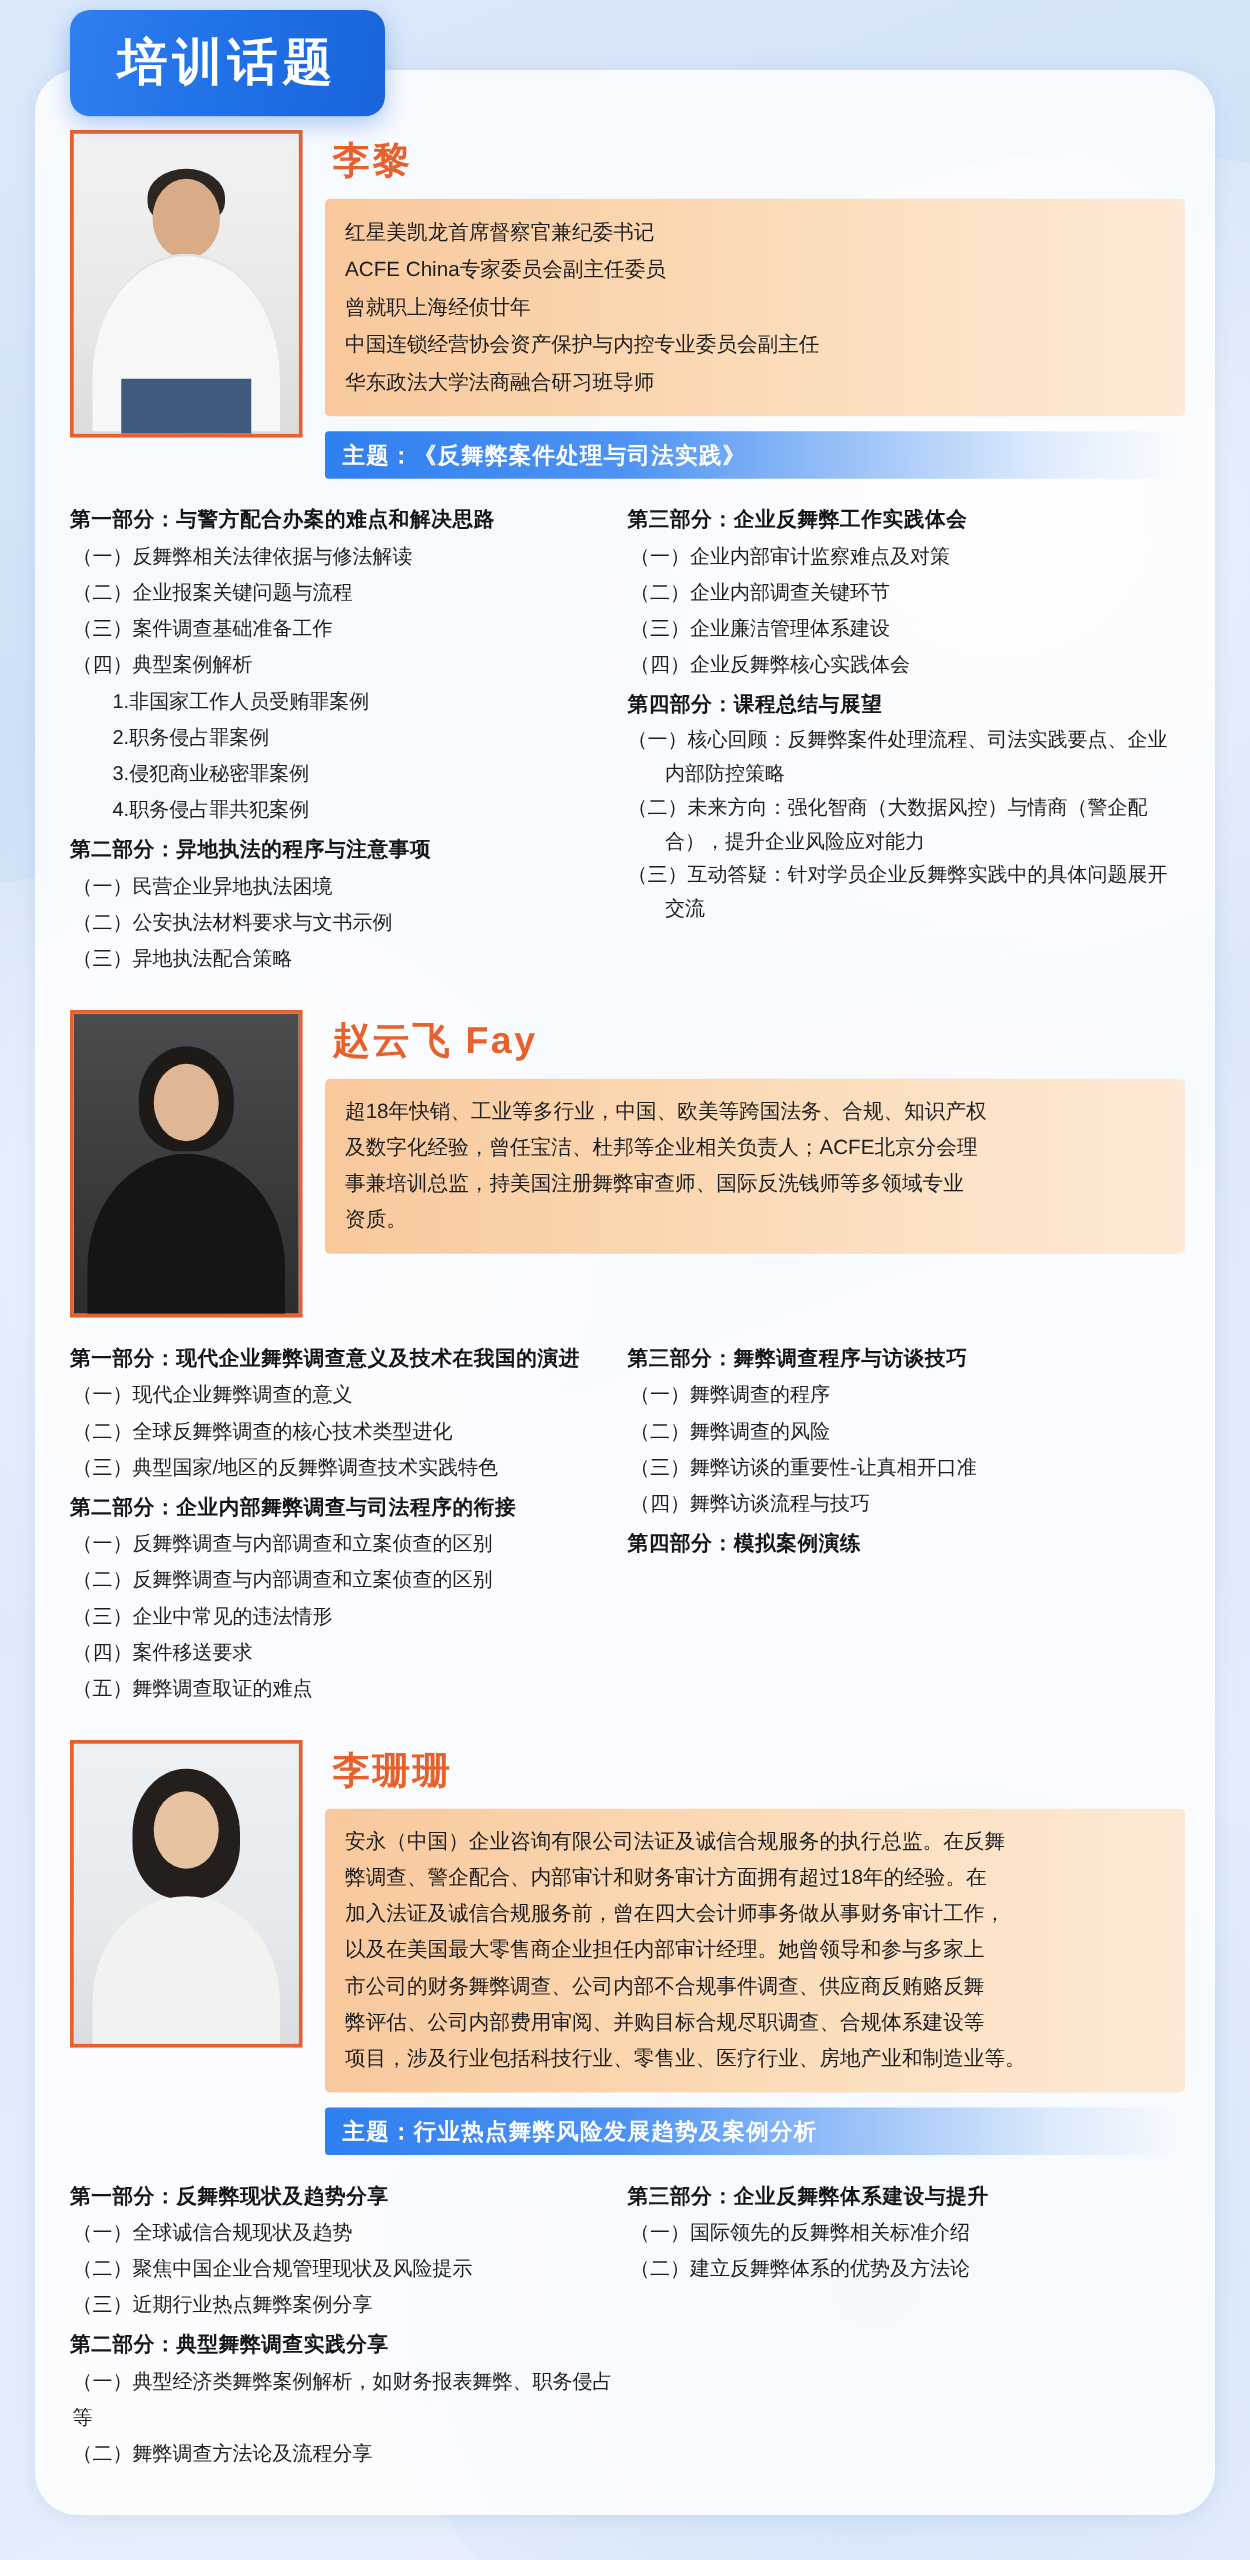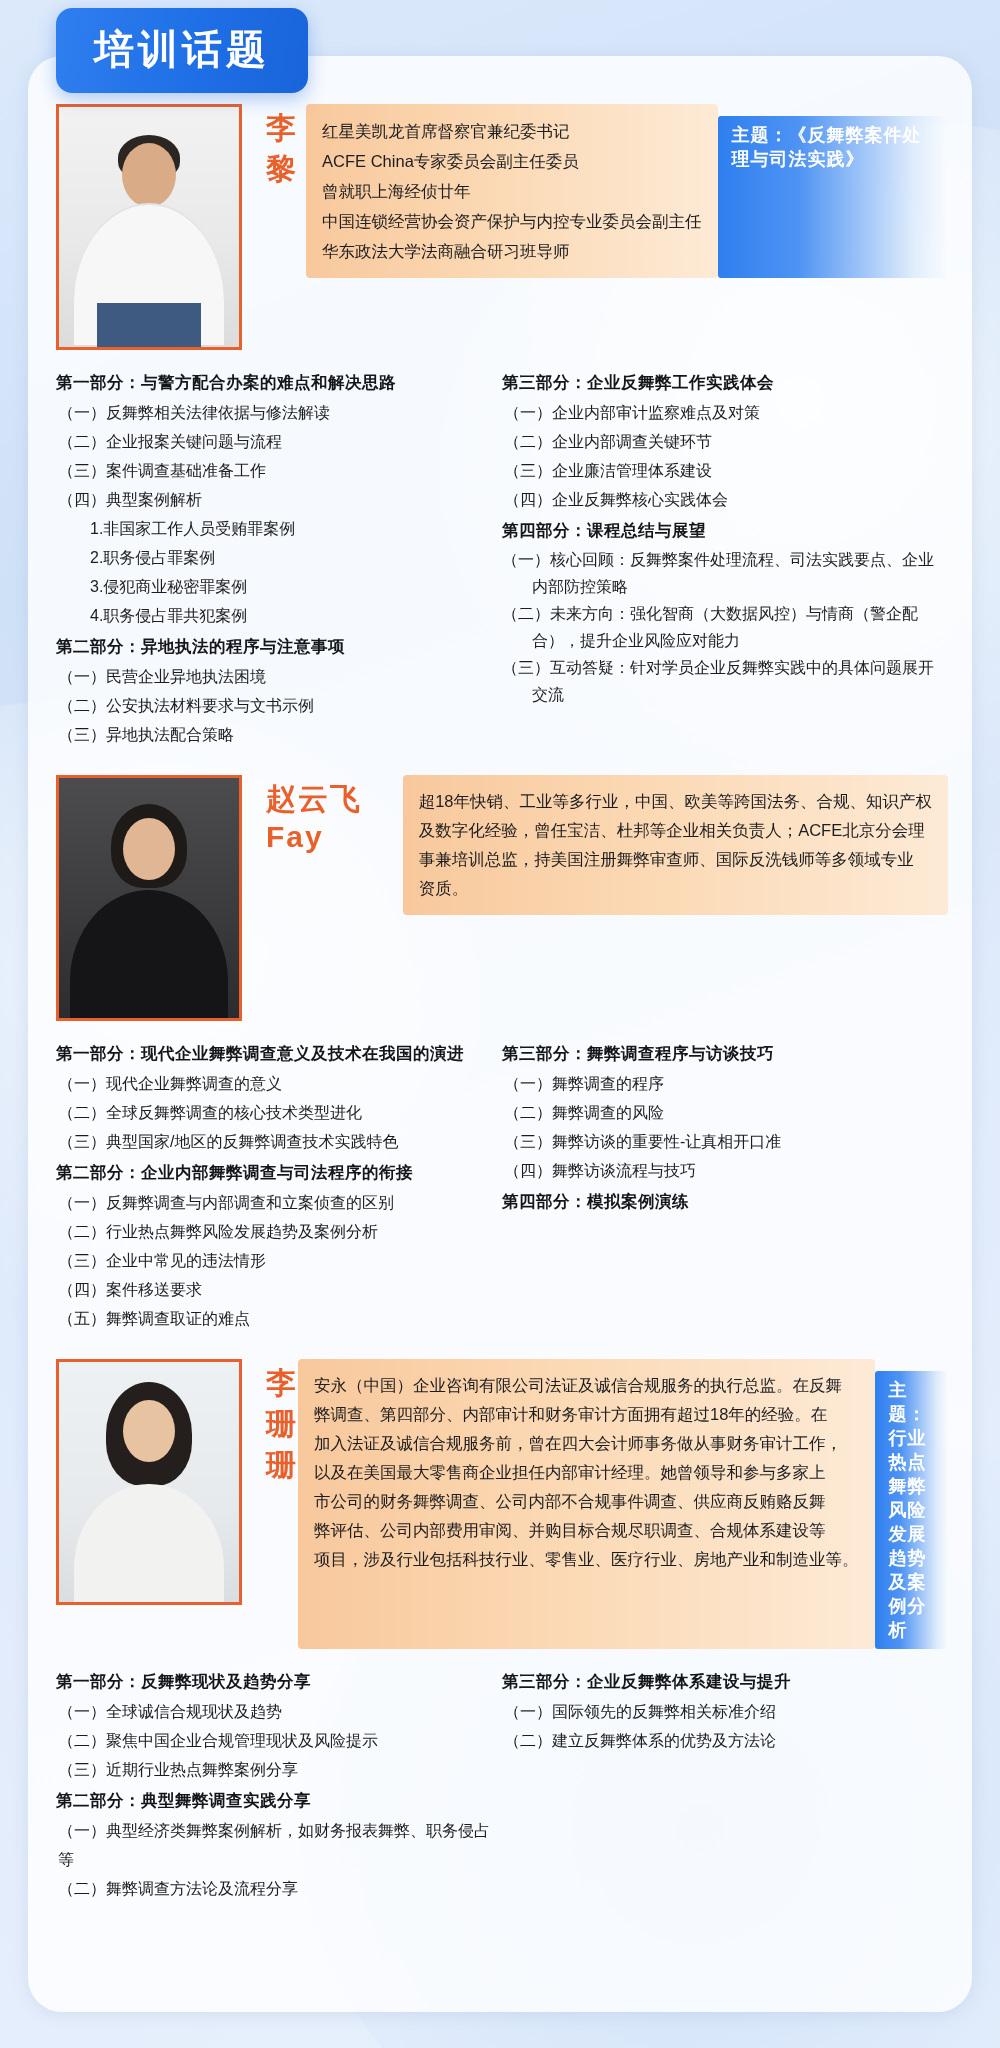--- a/index.html
+++ b/index.html
@@ -113,21 +113,21 @@
     position: absolute;
     left: 50%;
     transform: translateX(-50%);
     border-radius: 50% 50% 42% 42%;
   }
 
   .speaker-right {
     flex: 1;
     padding-left: 18px;
     display: flex;
-    flex-direction: row;
+    flex-direction: column;
   }
   .speaker-name {
     color: #e8612c;
     font-size: 30px;
     font-weight: bold;
     letter-spacing: 2px;
     margin: 4px 0 10px 6px;
   }
   .bio-box {
     background: linear-gradient(90deg, #f8c89c 0%, #fbd9b4 45%, #fdead6 100%);
@@ -267,21 +267,21 @@
       </div>
     </div>
     <div class="outline">
       <div class="col">
         <div class="h-part">第一部分：现代企业舞弊调查意义及技术在我国的演进</div>
         <div class="li">（一）现代企业舞弊调查的意义</div>
         <div class="li">（二）全球反舞弊调查的核心技术类型进化</div>
         <div class="li">（三）典型国家/地区的反舞弊调查技术实践特色</div>
         <div class="h-part">第二部分：企业内部舞弊调查与司法程序的衔接</div>
         <div class="li">（一）反舞弊调查与内部调查和立案侦查的区别</div>
-        <div class="li">（二）行业热点舞弊风险发展趋势及案例分析</div>
+        <div class="li">（二）反舞弊调查与内部调查和立案侦查的区别</div>
         <div class="li">（三）企业中常见的违法情形</div>
         <div class="li">（四）案件移送要求</div>
         <div class="li">（五）舞弊调查取证的难点</div>
       </div>
       <div class="col">
         <div class="h-part">第三部分：舞弊调查程序与访谈技巧</div>
         <div class="li">（一）舞弊调查的程序</div>
         <div class="li">（二）舞弊调查的风险</div>
         <div class="li">（三）舞弊访谈的重要性-让真相开口准</div>
         <div class="li">（四）舞弊访谈流程与技巧</div>
@@ -296,21 +296,21 @@
         <div class="photo-inner ph-c">
           <div class="hair" style="width:86px;height:104px;top:20px;background:#241f1c;"></div>
           <div class="head" style="width:52px;height:62px;top:38px;background:#e7c3a2;"></div>
           <div class="body-sh" style="width:150px;height:120px;top:122px;background:#f2f2f0;"></div>
         </div>
       </div>
       <div class="speaker-right">
         <div class="speaker-name">李珊珊</div>
         <div class="bio-box tall">
           <div class="bio-line">安永（中国）企业咨询有限公司法证及诚信合规服务的执行总监。在反舞</div>
-          <div class="bio-line">弊调查、第四部分、内部审计和财务审计方面拥有超过18年的经验。在</div>
+          <div class="bio-line">弊调查、警企配合、内部审计和财务审计方面拥有超过18年的经验。在</div>
           <div class="bio-line">加入法证及诚信合规服务前，曾在四大会计师事务做从事财务审计工作，</div>
           <div class="bio-line">以及在美国最大零售商企业担任内部审计经理。她曾领导和参与多家上</div>
           <div class="bio-line">市公司的财务舞弊调查、公司内部不合规事件调查、供应商反贿赂反舞</div>
           <div class="bio-line">弊评估、公司内部费用审阅、并购目标合规尽职调查、合规体系建设等</div>
           <div class="bio-line">项目，涉及行业包括科技行业、零售业、医疗行业、房地产业和制造业等。</div>
         </div>
         <div class="topic-bar">主题：行业热点舞弊风险发展趋势及案例分析</div>
       </div>
     </div>
     <div class="outline">

